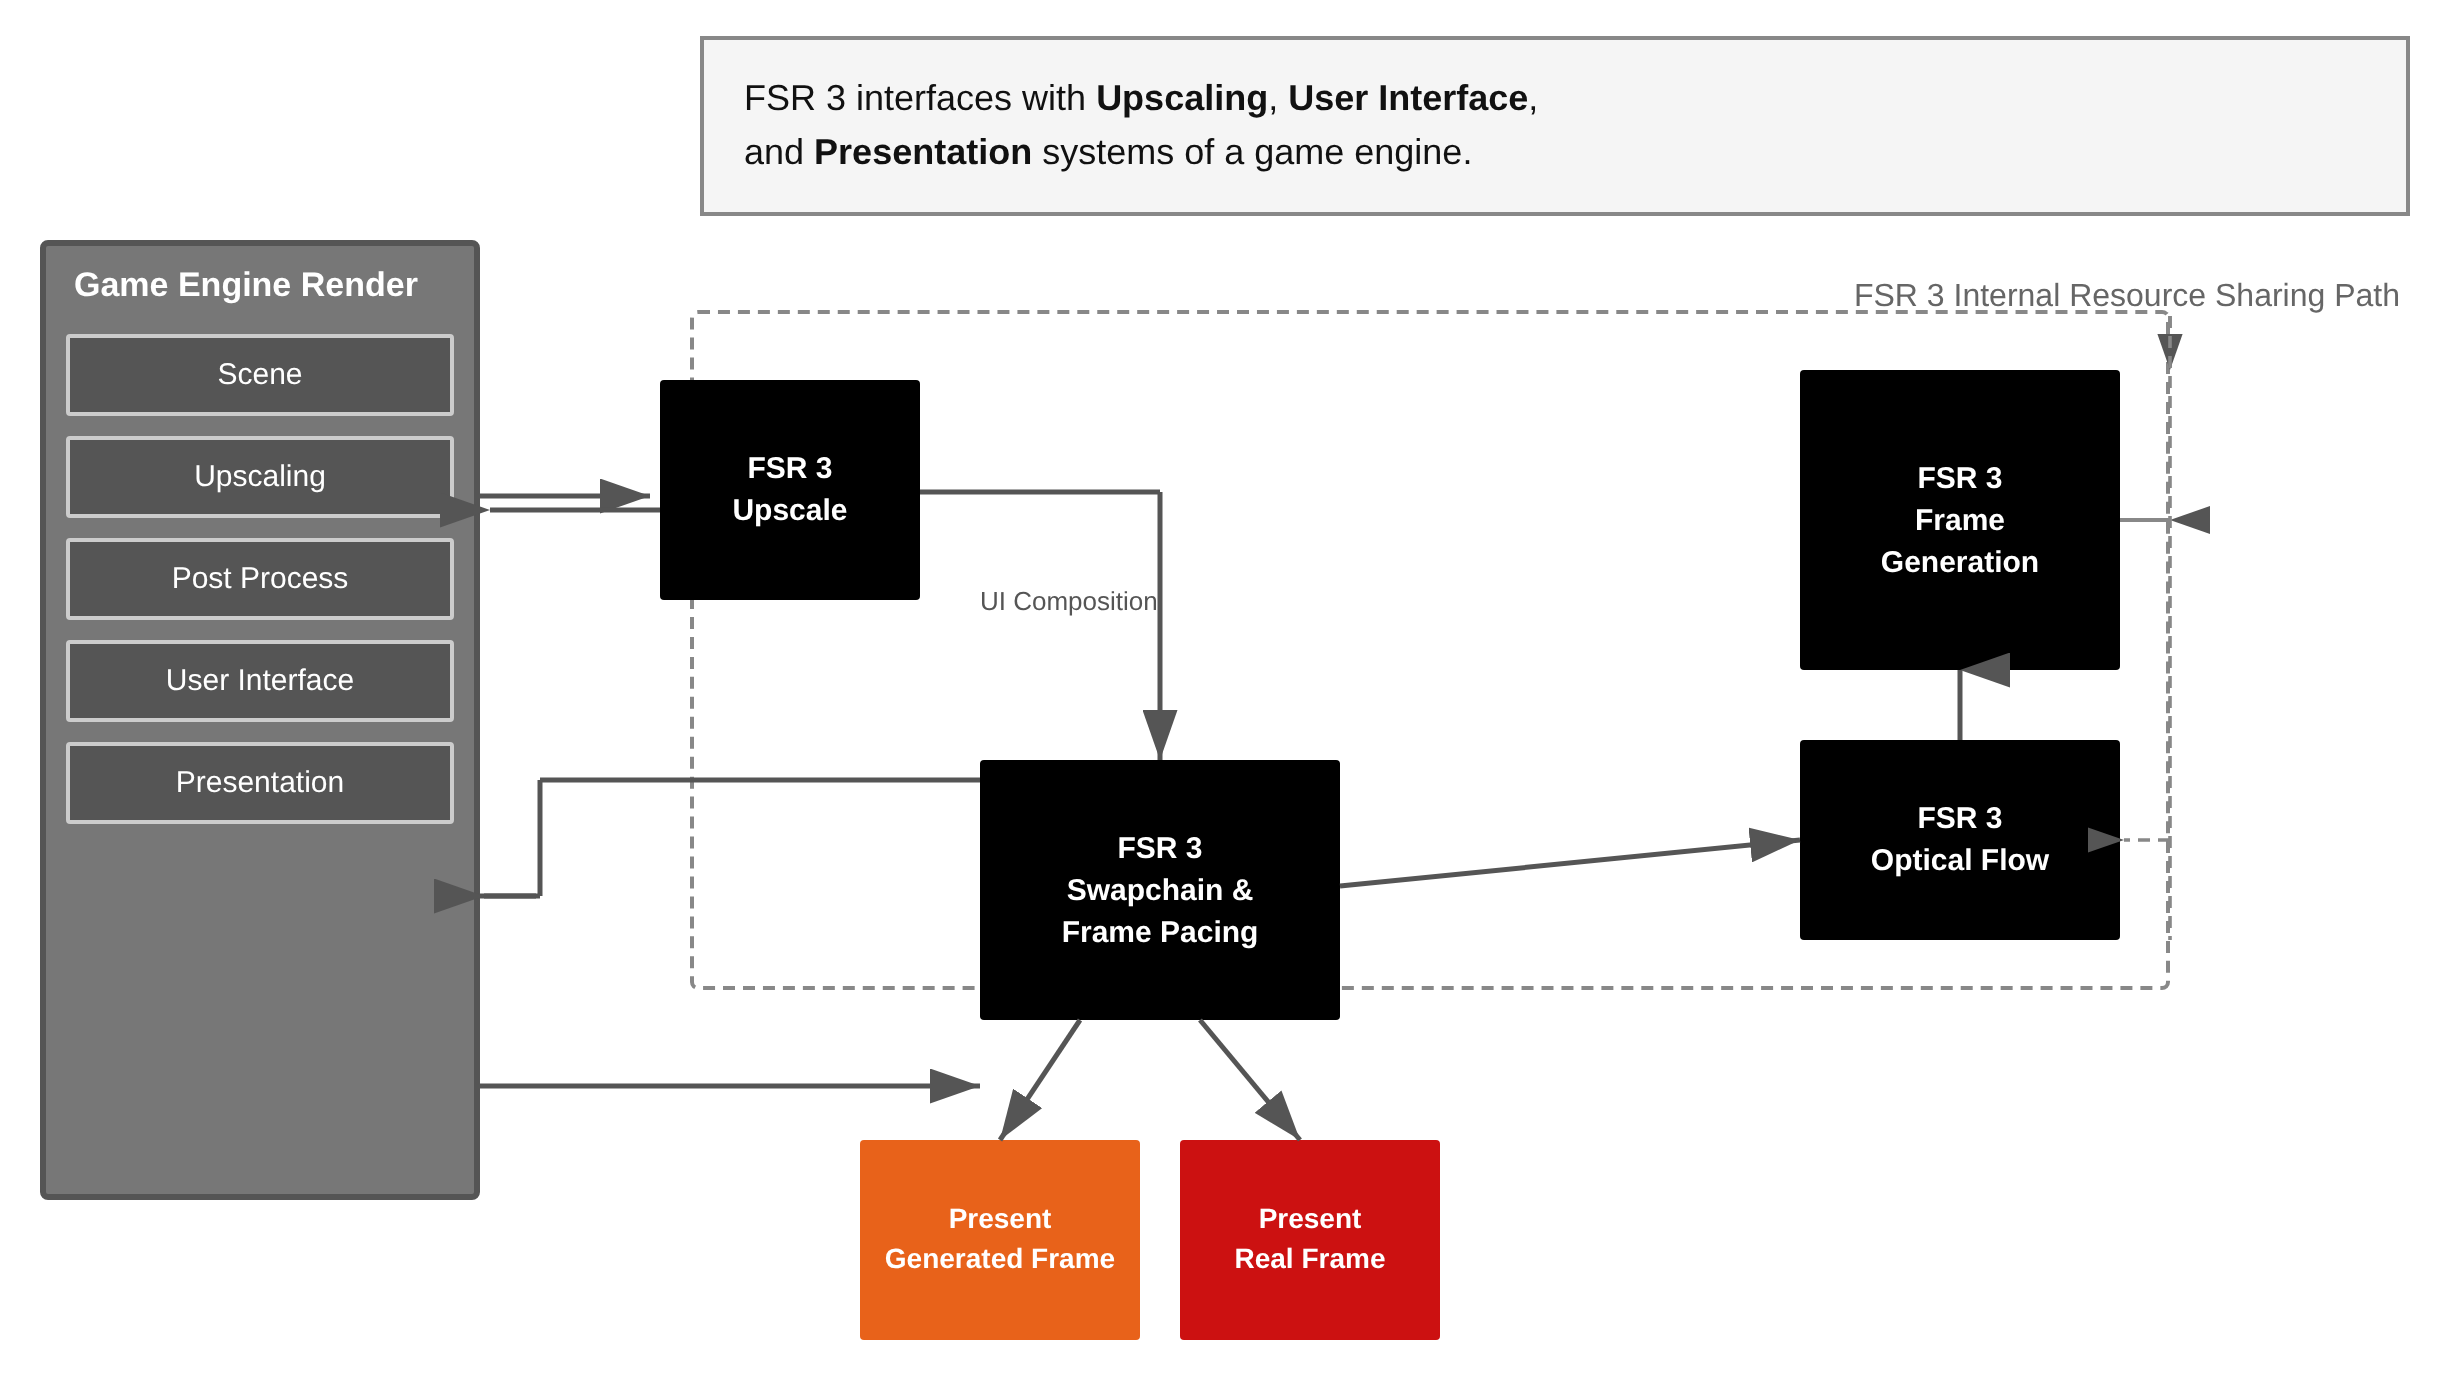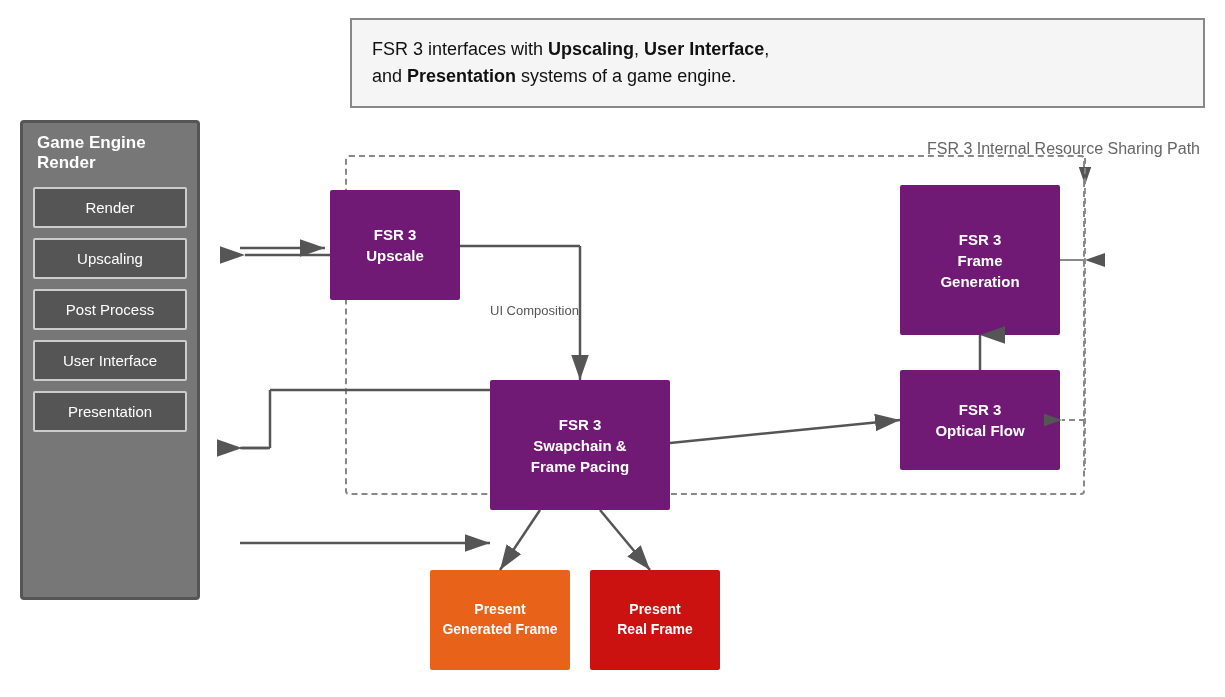--- a/index.html
+++ b/index.html
@@ -32,21 +32,21 @@
       font-size: 18px;
       line-height: 1.5;
       color: #111;
     }
 
     
     .engine-panel {
       position: absolute;
       top: 120px;
       left: 20px;
-      width: 180px;
+      width: 220px;
       height: 480px;
       background: #777;
       border: 3px solid #555;
       border-radius: 4px;
       padding: 10px;
     }
 
     .engine-panel-title {
       color: #fff;
       font-size: 17px;
@@ -62,21 +62,21 @@
       border-radius: 2px;
       padding: 10px 0;
       text-align: center;
       font-size: 15px;
       margin-bottom: 10px;
     }
 
     
     .fsr-box {
       position: absolute;
-      background: #701a75;
+      background: #000000;
       color: #fff;
       font-weight: bold;
       font-size: 15px;
       text-align: center;
       display: flex;
       align-items: center;
       justify-content: center;
       border-radius: 2px;
       line-height: 1.4;
     }
@@ -141,21 +141,21 @@
       display: flex;
       align-items: center;
       justify-content: center;
       line-height: 1.4;
       border-radius: 2px;
     }
 
     
     .label-ui-composition {
       position: absolute;
-      top: 303px;
+      top: 293px;
       left: 490px;
       font-size: 13px;
       color: #555;
     }
 
     .label-fsr-path {
       position: absolute;
       top: 140px;
       right: 25px;
       font-size: 16px;
@@ -189,21 +189,21 @@
 
 <div class="diagram-container">
 
   <div class="info-box">
     FSR 3 interfaces with <strong>Upscaling</strong>, <strong>User Interface</strong>,<br>
     and <strong>Presentation</strong> systems of a game engine.
   </div>
 
   <div class="engine-panel">
     <div class="engine-panel-title">Game Engine Render</div>
-    <div class="engine-item">Render</div>
+    <div class="engine-item">Scene</div>
     <div class="engine-item">Upscaling</div>
     <div class="engine-item">Post Process</div>
     <div class="engine-item">User Interface</div>
     <div class="engine-item">Presentation</div>
   </div>
 
   <div class="fsr-path-border"></div>
 
   <div class="label-fsr-path">FSR 3 Internal Resource Sharing Path</div>
 

